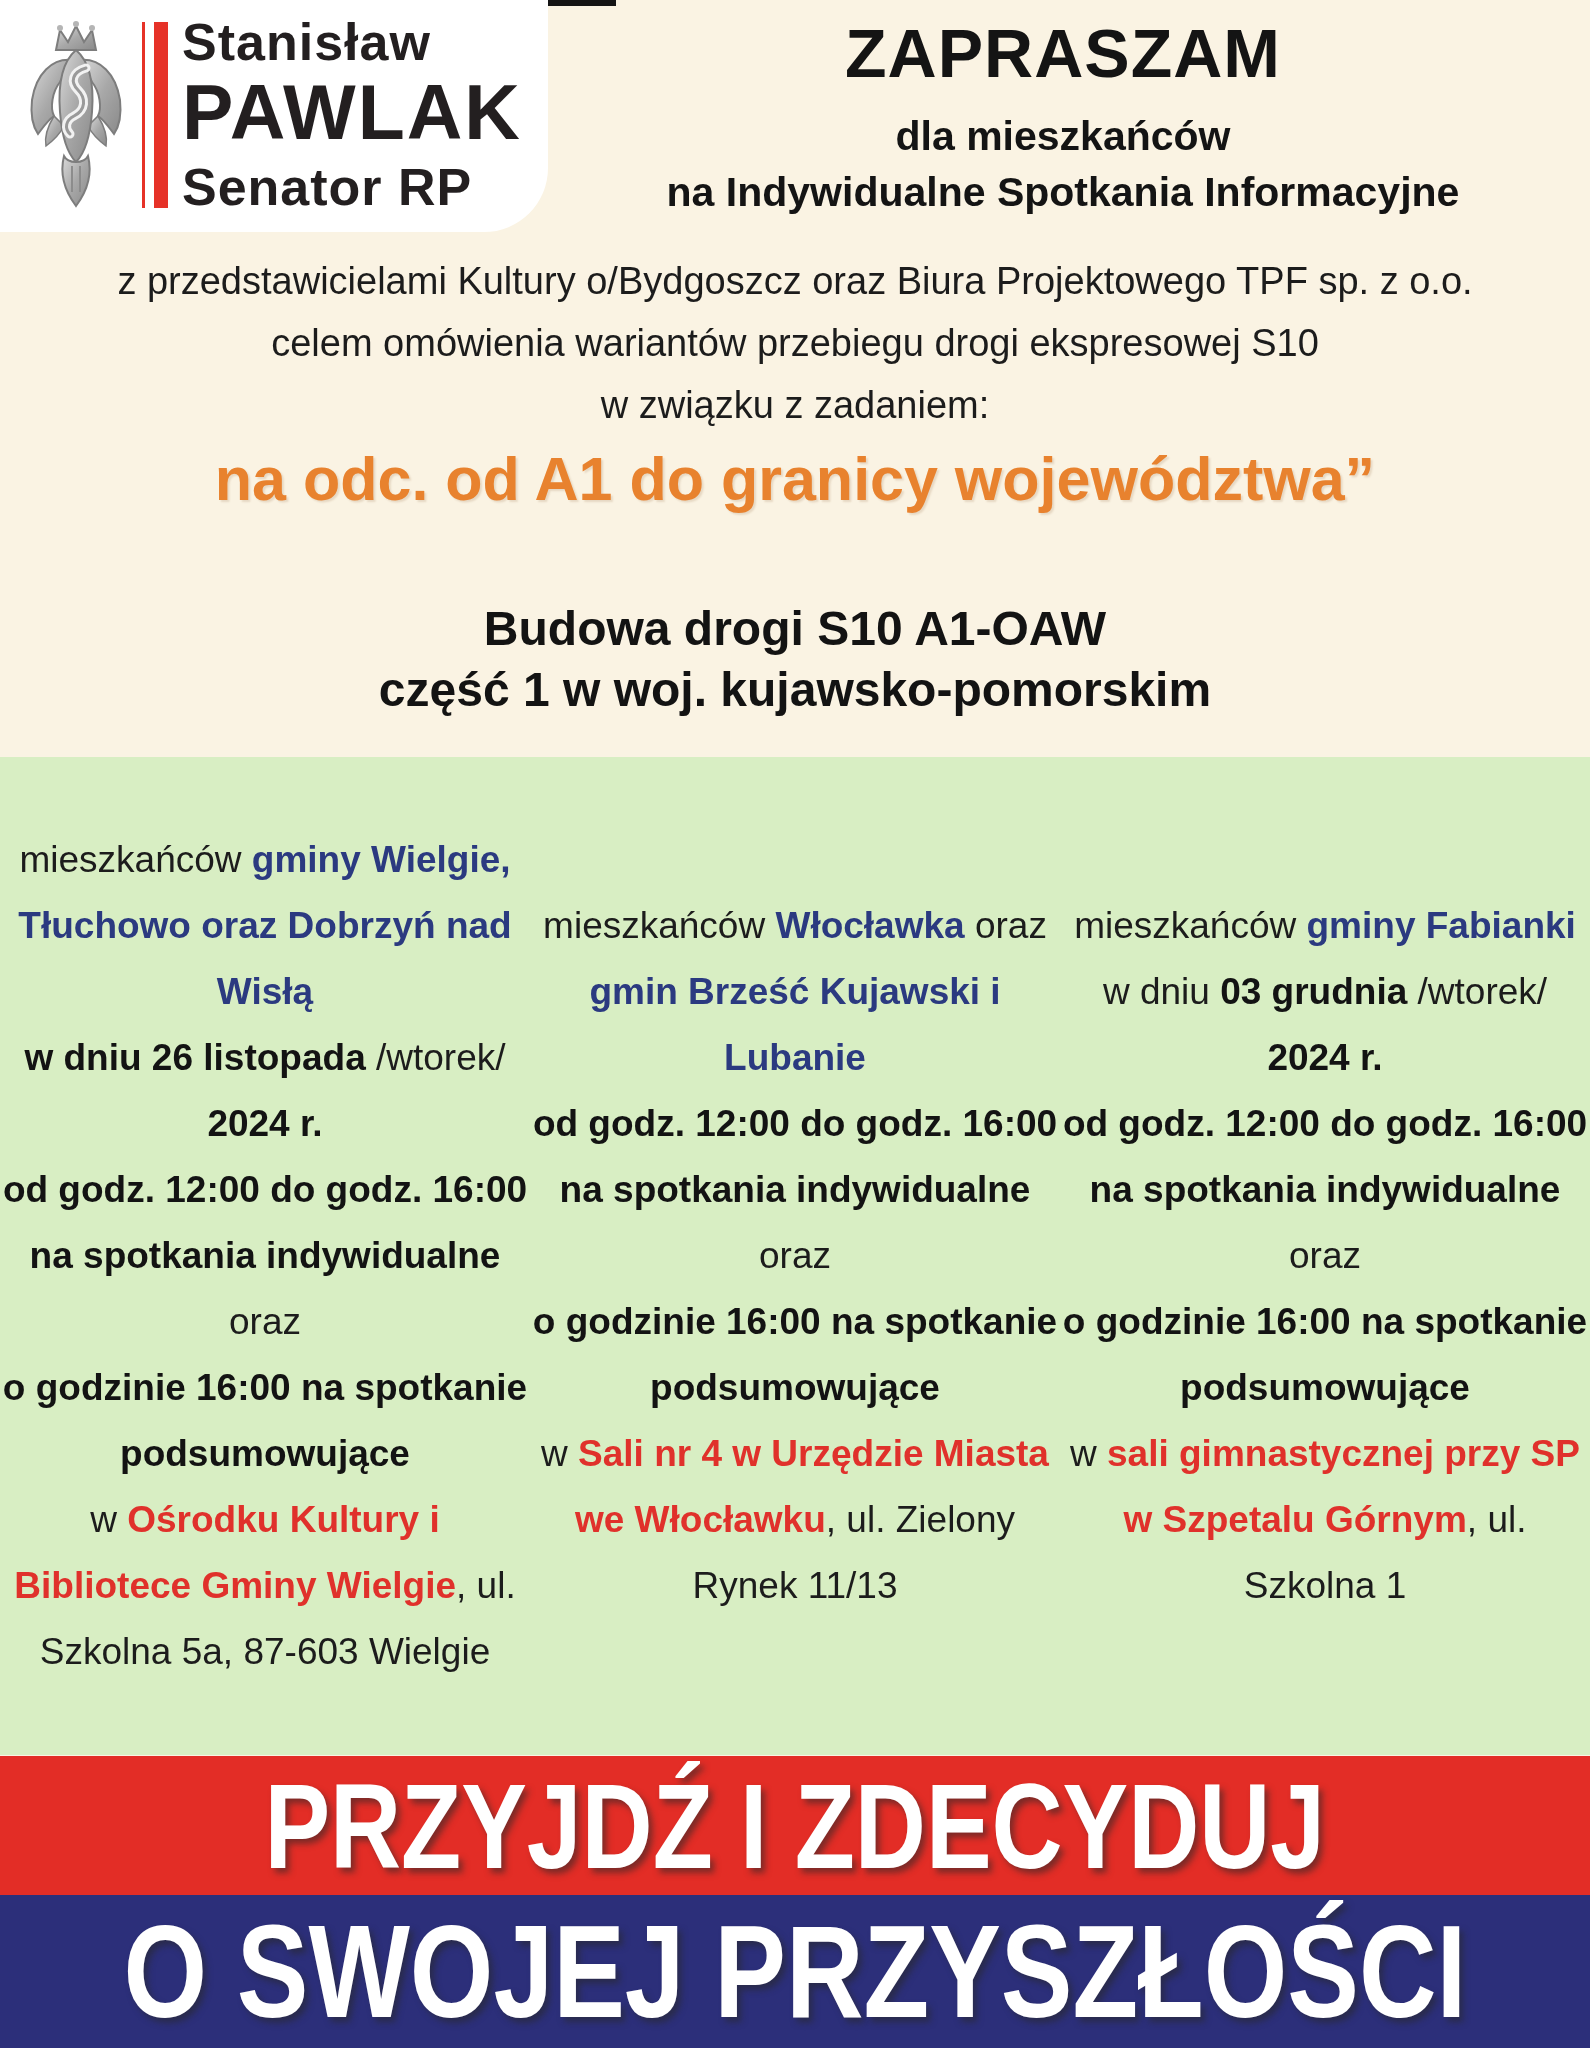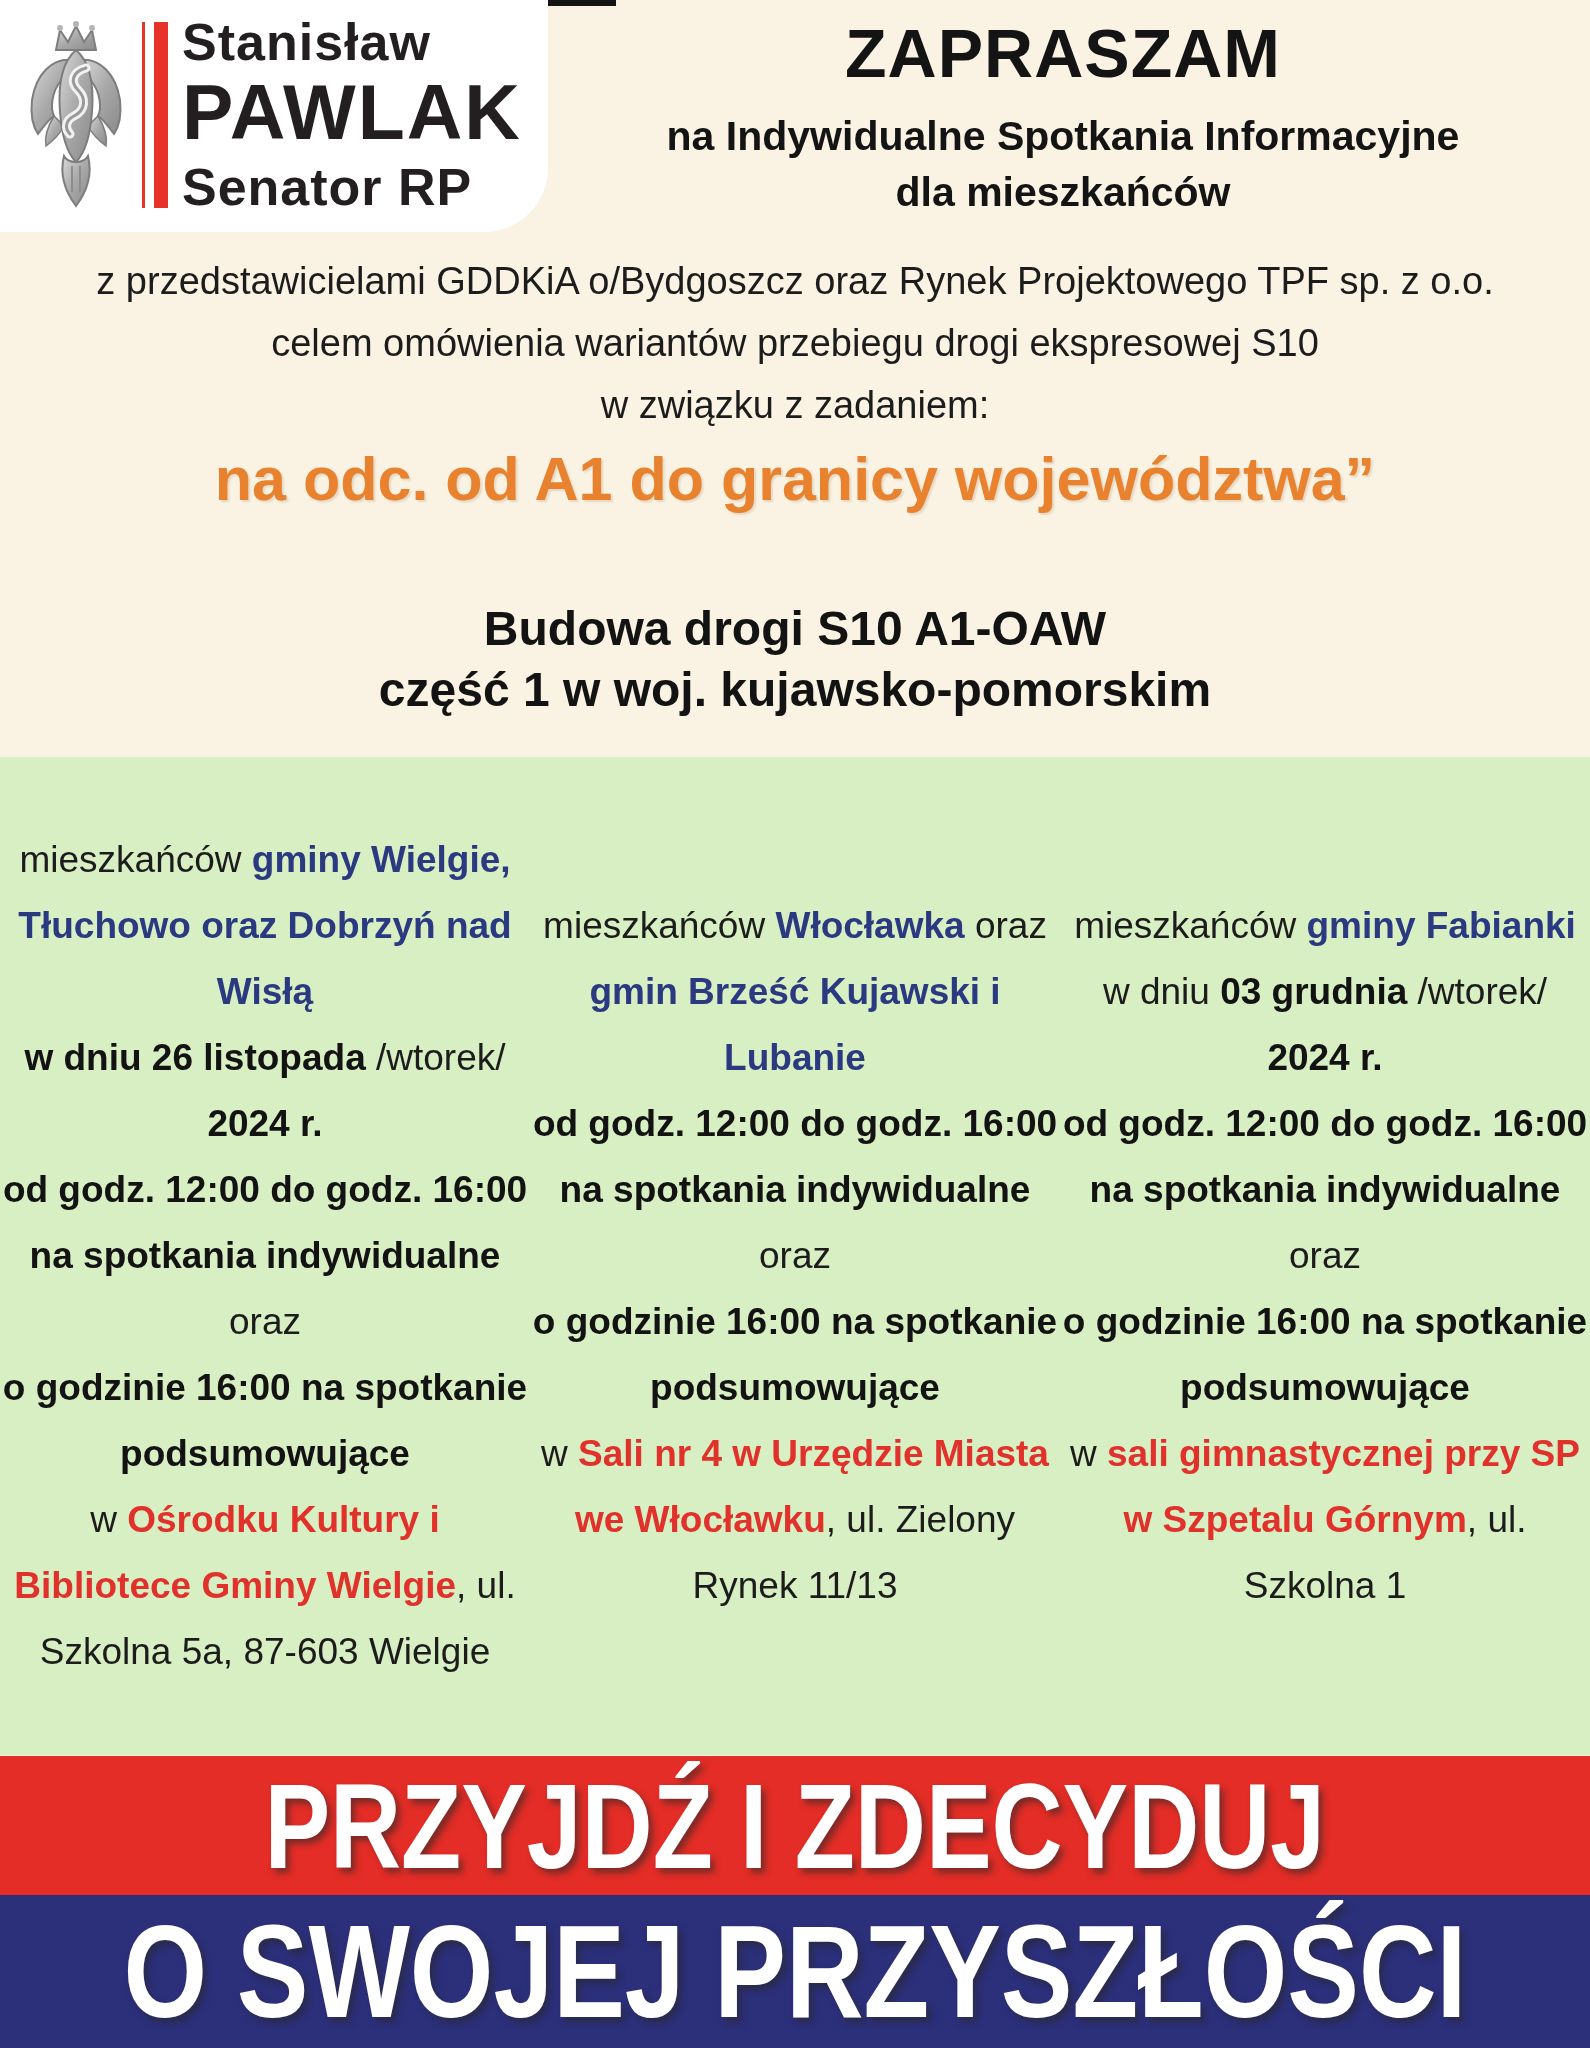--- a/index.html
+++ b/index.html
@@ -93,27 +93,27 @@
     <div class="logo-text">
       <div class="logo-first">Stanisław</div>
       <div class="logo-last">PAWLAK</div>
       <div class="logo-title">Senator RP</div>
     </div>
   </div>
 
   <div class="invite">
     <div class="invite-title">ZAPRASZAM</div>
     <div class="invite-sub">
+      <div>dla mieszkańców</div>
       <div>na Indywidualne Spotkania Informacyjne</div>
-      <div>dla mieszkańców</div>
     </div>
   </div>
 
   <div class="intro">
-    <div>z przedstawicielami GDDKiA o/Bydgoszcz oraz Rynek Projektowego TPF sp. z o.o.</div>
+    <div>z przedstawicielami Kultury o/Bydgoszcz oraz Biura Projektowego TPF sp. z o.o.</div>
     <div>celem omówienia wariantów przebiegu drogi ekspresowej S10</div>
     <div>w związku z zadaniem:</div>
   </div>
 
   <div class="orange-title">
     <div>na odc. od A1 do granicy województwa”</div>
   </div>
 
   <div class="black-sub">
     <div>Budowa drogi S10 A1-OAW</div>

